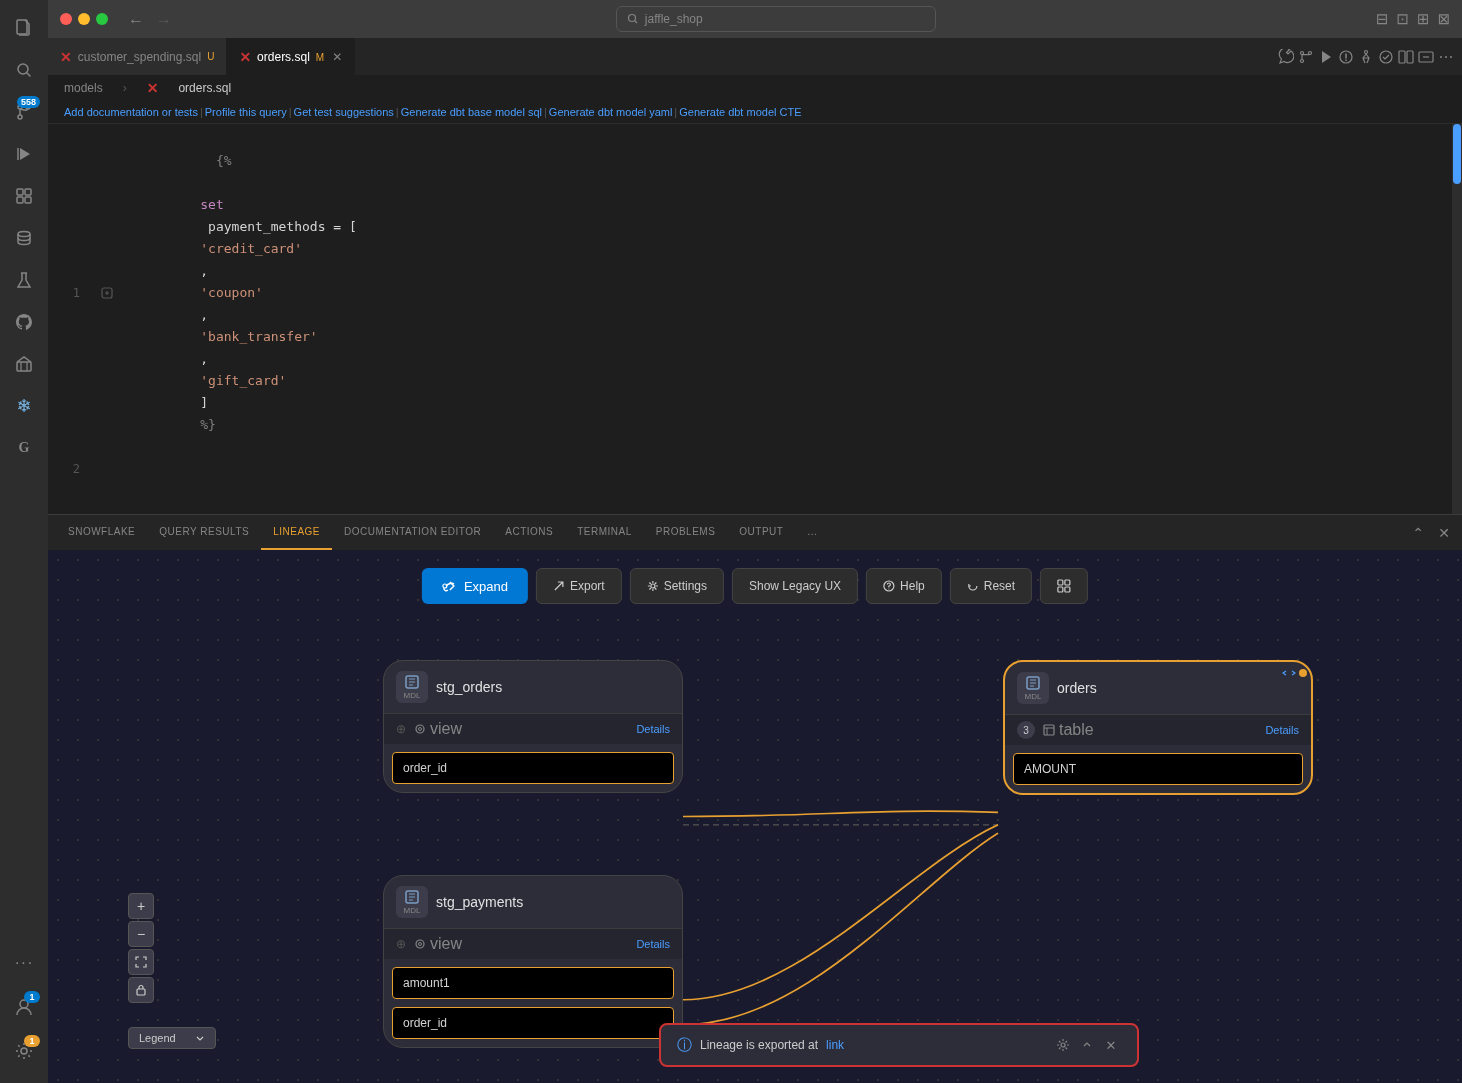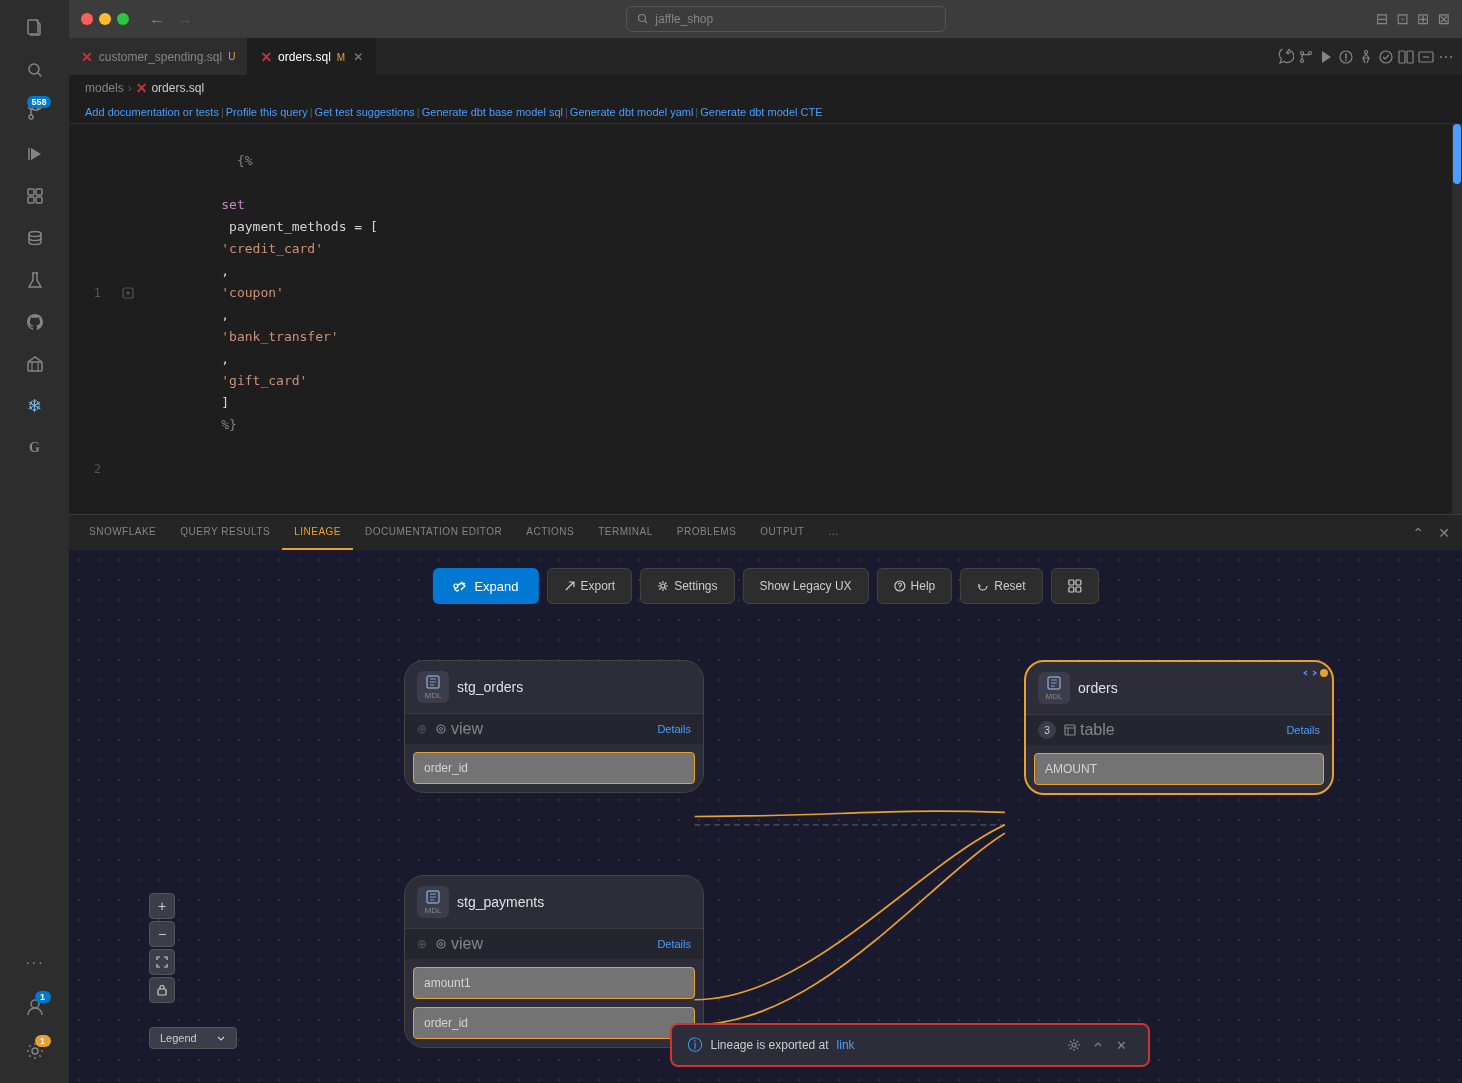--- a/index.html
+++ b/index.html
@@ -10,21 +10,21 @@
       font-size: 13px;
       width: 1462px;
       height: 1083px;
       overflow: hidden;
       display: flex;
       flex-direction: row;
     }
 
     
     .activity-bar {
-      width: 69px;
+      width: 48px;
       background: #2d2d2d;
       display: flex;
       flex-direction: column;
       align-items: center;
       padding-top: 8px;
       gap: 4px;
       flex-shrink: 0;
       position: relative;
     }
     .activity-bar-top {
@@ -176,21 +176,21 @@
       border-right: 1px solid #1e1e1e;
     }
 
     
     .breadcrumb {
       height: 24px;
       background: #1e1e1e;
       display: flex;
       align-items: center;
       padding: 0 16px;
-      gap: 4px;
+      gap: 20px;
       font-size: 12px;
       color: #858585;
       flex-shrink: 0;
     }
     .breadcrumb-separator { color: #555; }
     .breadcrumb-icon { color: #cc3333; font-size: 14px; font-weight: bold; }
 
     
     .action-bar {
       height: 24px;
@@ -424,21 +424,21 @@
     }
     .node-details-link {
       margin-left: auto;
       color: #4a9eff;
       font-size: 11px;
       cursor: pointer;
     }
     .node-field {
       margin: 8px;
       padding: 8px 10px;
-      background: #737373;
+      background: #000000;
       border: 1px solid #444;
       border-radius: 4px;
       font-size: 12px;
       color: #d4d4d4;
     }
     .node-field.highlighted-field {
       border-color: #e8a030;
     }
 
     

